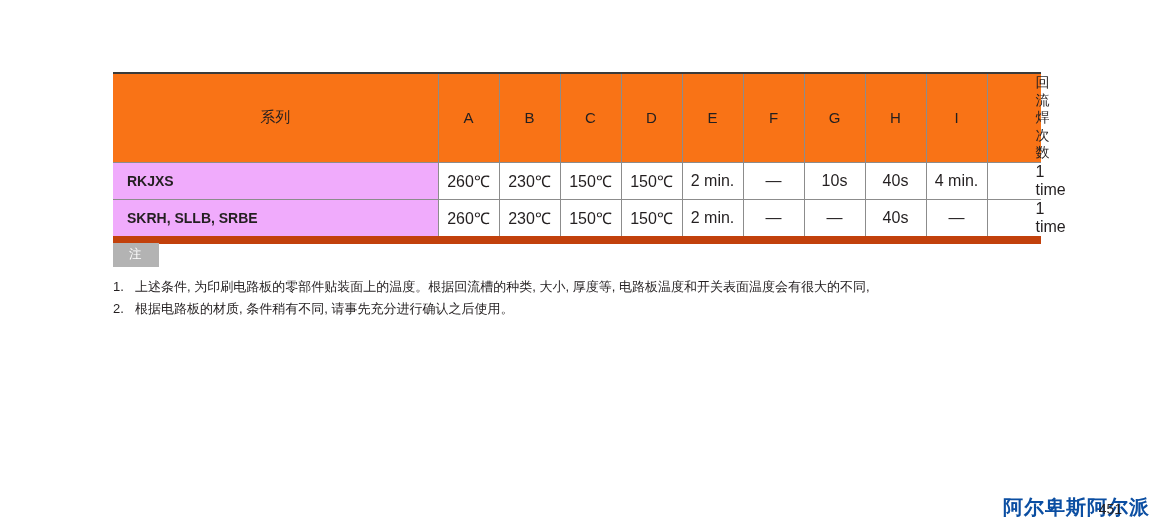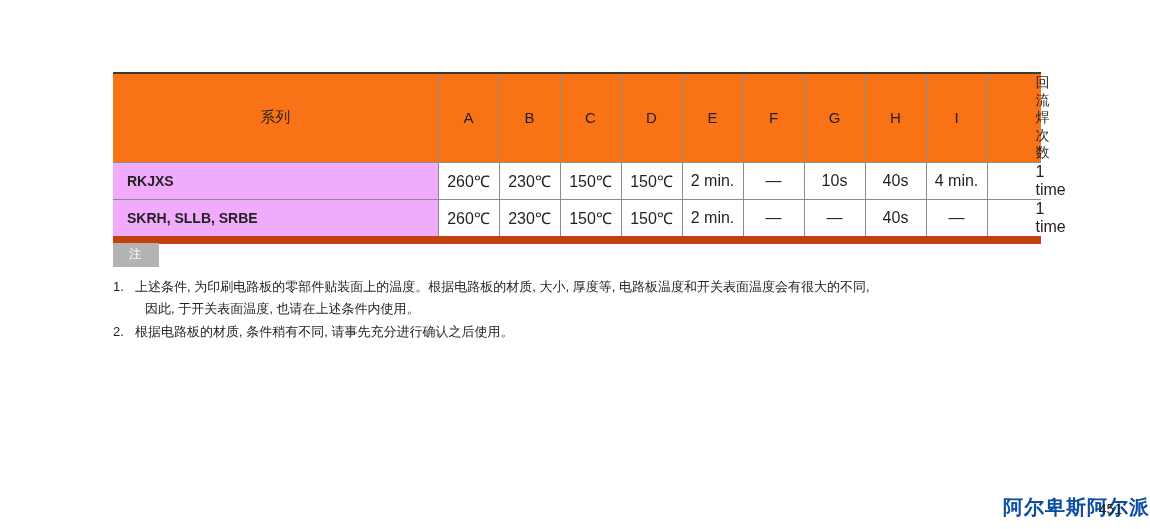--- a/index.html
+++ b/index.html
@@ -221,23 +221,22 @@
         </tr>
       </tbody>
     </table>
   </div>
 
   <div class="notes">
     <div class="note-badge">注</div>
     <div class="note-list">
       <div class="note-item">
         <span class="note-num">1.</span>
-        <span class="note-text">上述条件, 为印刷电路板的零部件贴装面上的温度。根据电路板的材质, 大小, 厚度等, 电路板温度和开关表面温度会有很大的不同,</span>
+        <span class="note-text">上述条件, 为印刷电路板的零部件贴装面上的温度。根据回流槽的种类, 大小, 厚度等, 电路板温度和开关表面温度会有很大的不同,</span>
       </div>
-      <div class="note-cont">因此, 于开关表面温度, 也请在上述条件内使用。</div>
       <div class="note-item">
         <span class="note-num">2.</span>
         <span class="note-text">根据电路板的材质, 条件稍有不同, 请事先充分进行确认之后使用。</span>
       </div>
     </div>
   </div>
 
   <div class="footer-brand">阿尔卑斯阿尔派</div>
   <div class="page-number">451</div>
 

